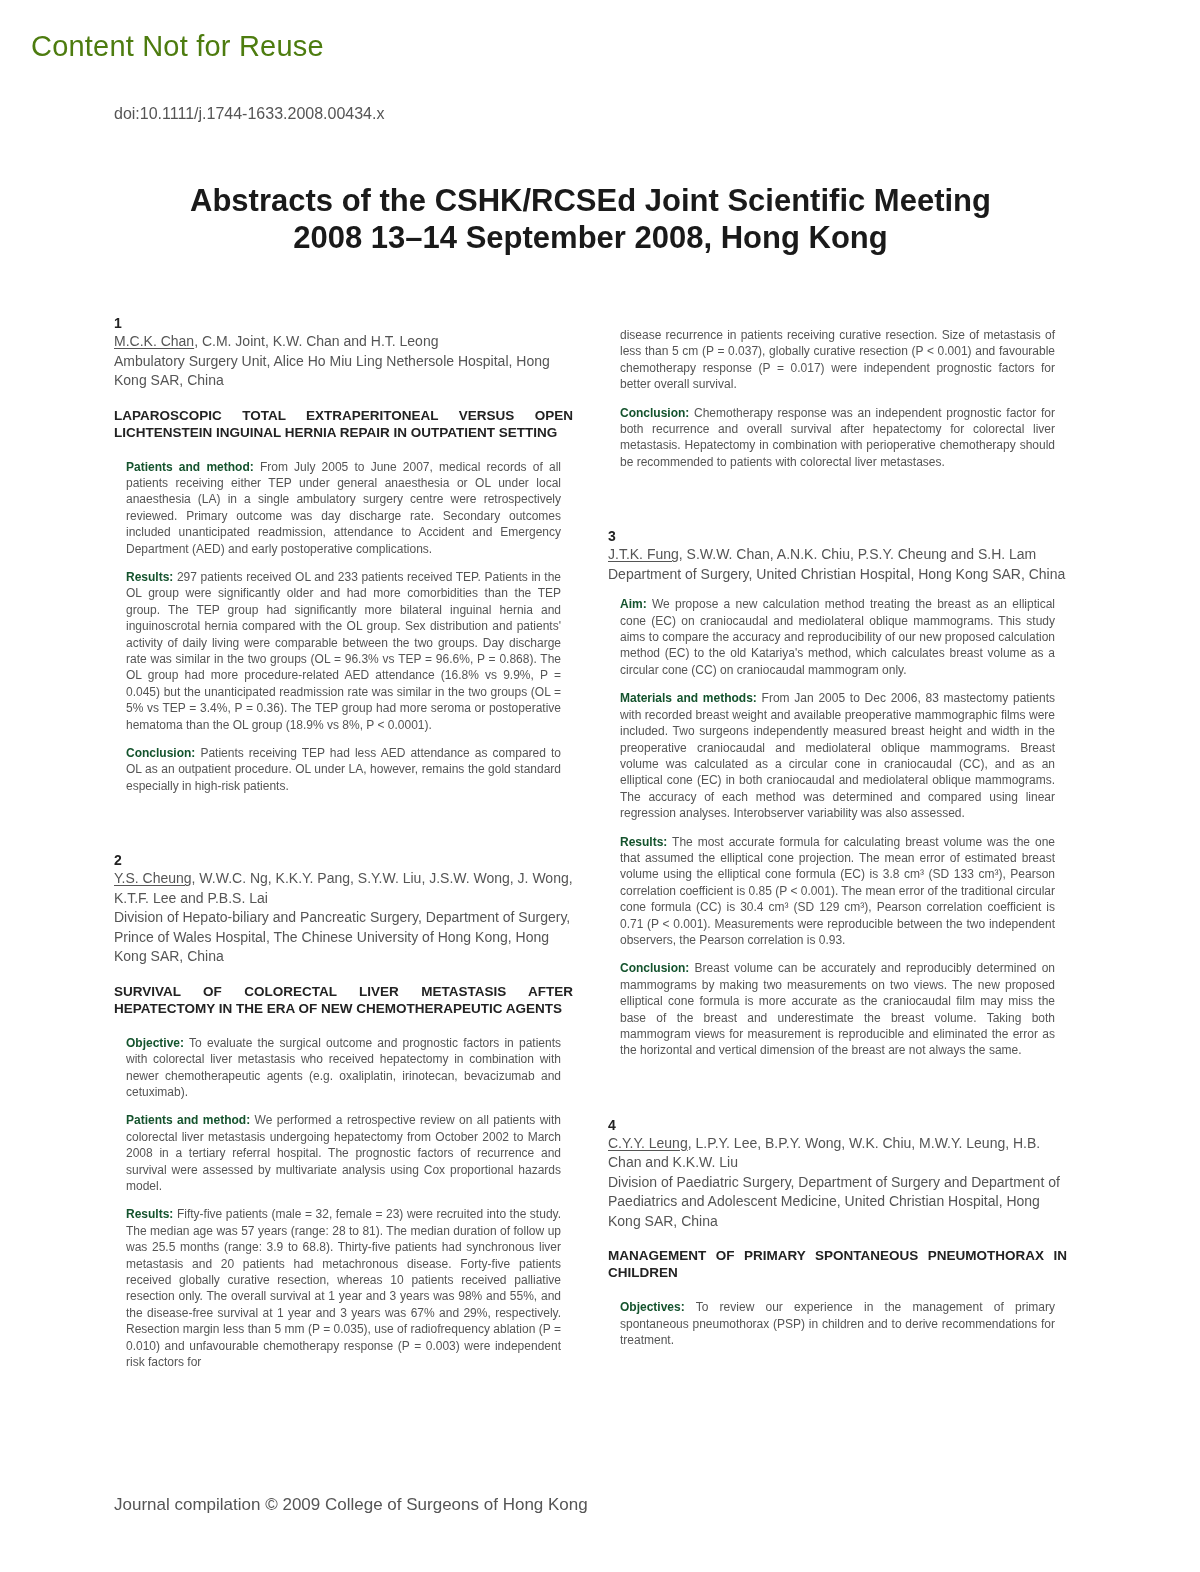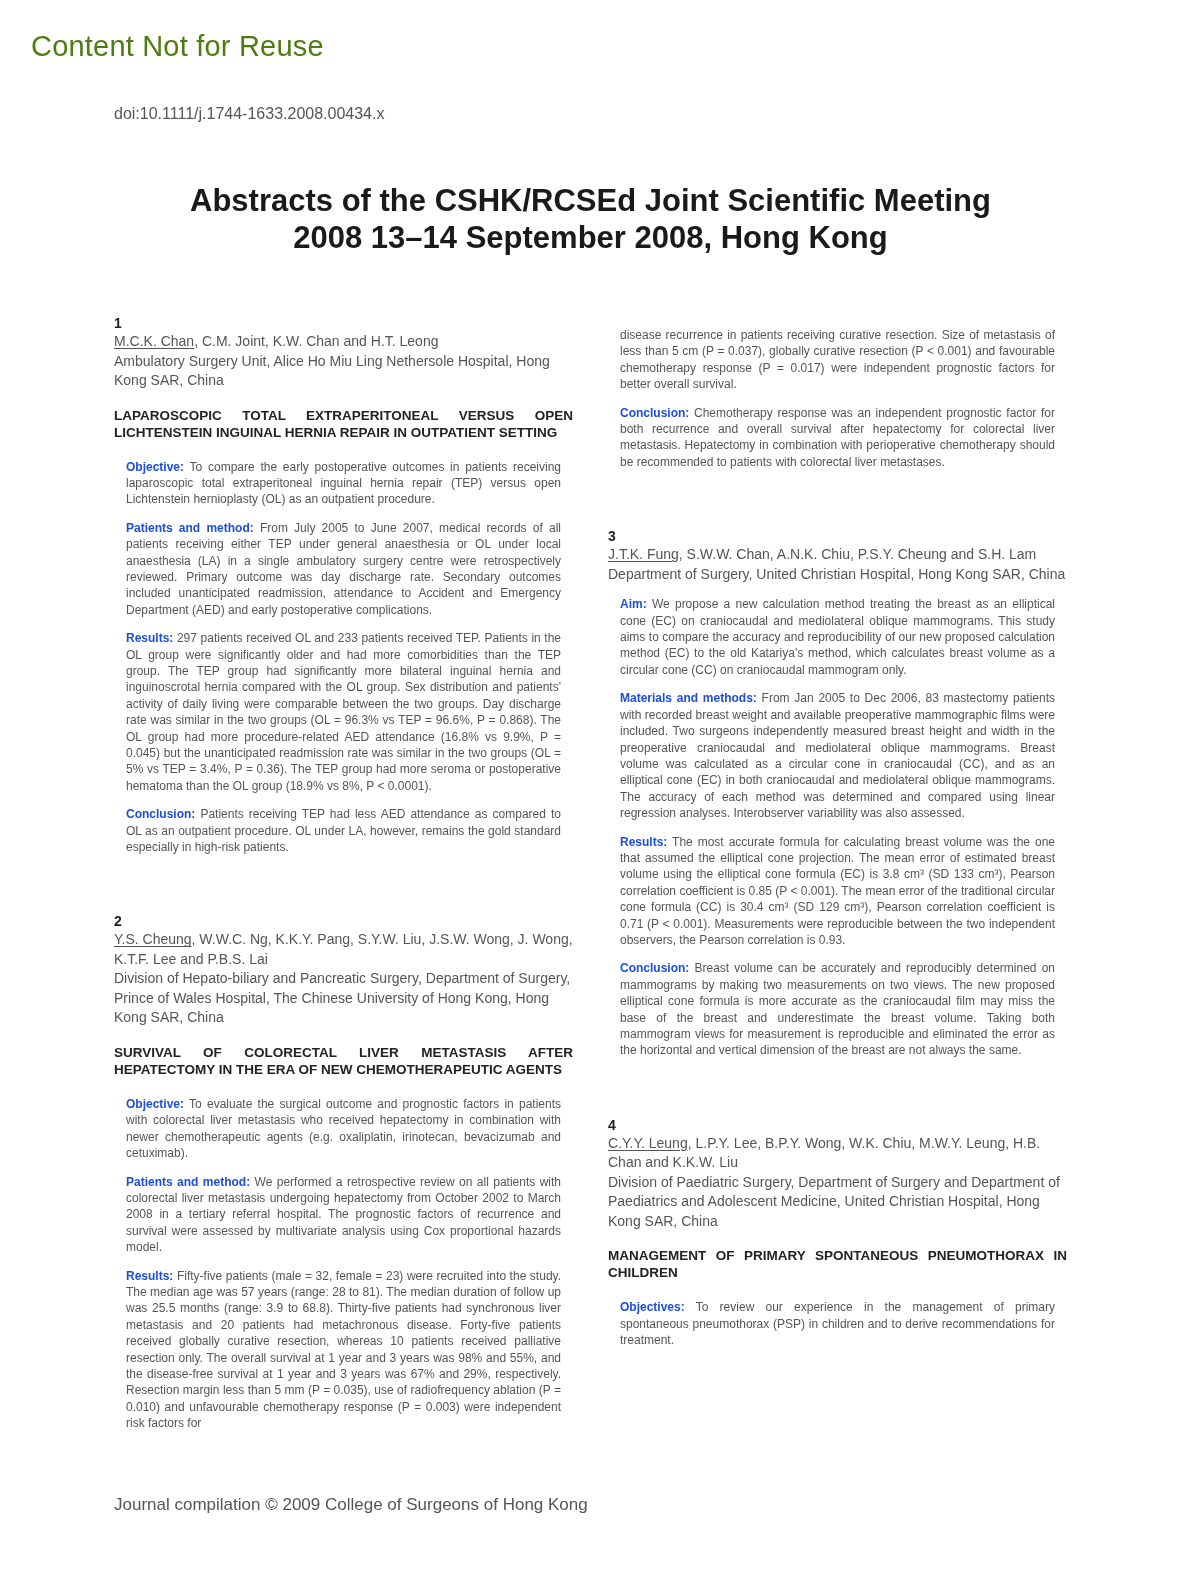--- a/index.html
+++ b/index.html
@@ -28,21 +28,21 @@
   .authors, .affil { font-size: 14px; line-height: 19.5px; color: #555; }
   .presenter { text-decoration: underline; text-underline-offset: 2px; }
   .abs-title {
     font-weight: bold; font-size: 13.5px; line-height: 17px; color: #222;
     margin-top: 16px; margin-bottom: 18px; text-align: justify;
   }
   .para {
     font-size: 12px; line-height: 16.4px; color: #555;
     text-align: justify; hyphens: auto; margin: 12px;
   }
-  .para b { color: #1d4ed8; }
+  .para b { color: #14532d; }
   .gap { height: 46px; }
   .footer {
     position: absolute; left: 114px; top: 1493px;
     font-size: 17px; line-height: 23px; color: #555;
   }
   .footer i { font-style: italic; }
   .footer b { color: #222; }
 </style>
 </head>
 <body>
@@ -55,21 +55,20 @@
   <div>2008 13–14 September 2008, Hong Kong</div>
 </div>
 
 <div class="col col-left">
 
   <div class="abs">
     <div class="abs-num">1</div>
     <div class="authors"><span class="presenter">M.C.K. Chan</span><span>, C.M. Joint, K.W. Chan and H.T. Leong</span></div>
     <div class="affil">Ambulatory Surgery Unit, Alice Ho Miu Ling Nethersole Hospital, Hong Kong SAR, China</div>
     <div class="abs-title">LAPAROSCOPIC TOTAL EXTRAPERITONEAL VERSUS OPEN LICHTENSTEIN INGUINAL HERNIA REPAIR IN OUTPATIENT SETTING</div>
-    <p class="para"><b>Objective:</b> <span>To compare the early postoperative outcomes in patients receiving laparoscopic total extraperitoneal inguinal hernia repair (TEP) versus open Lichtenstein hernioplasty (OL) as an outpatient procedure.</span></p>
     <p class="para"><b>Patients and method:</b> <span>From July 2005 to June 2007, medical records of all patients receiving either TEP under general anaesthesia or OL under local anaesthesia (LA) in a single ambulatory surgery centre were retrospectively reviewed. Primary outcome was day discharge rate. Secondary outcomes included unanticipated readmission, attendance to Accident and Emergency Department (AED) and early postoperative complications.</span></p>
     <p class="para"><b>Results:</b> <span>297 patients received OL and 233 patients received TEP. Patients in the OL group were significantly older and had more comorbidities than the TEP group. The TEP group had significantly more bilateral inguinal hernia and inguinoscrotal hernia compared with the OL group. Sex distribution and patients' activity of daily living were comparable between the two groups. Day discharge rate was similar in the two groups (OL = 96.3% vs TEP = 96.6%, P = 0.868). The OL group had more procedure-related AED attendance (16.8% vs 9.9%, P = 0.045) but the unanticipated readmission rate was similar in the two groups (OL = 5% vs TEP = 3.4%, P = 0.36). The TEP group had more seroma or postoperative hematoma than the OL group (18.9% vs 8%, P &lt; 0.0001).</span></p>
     <p class="para"><b>Conclusion:</b> <span>Patients receiving TEP had less AED attendance as compared to OL as an outpatient procedure. OL under LA, however, remains the gold standard especially in high-risk patients.</span></p>
   </div>
 
   <div class="gap"></div>
 
   <div class="abs">
     <div class="abs-num">2</div>
     <div class="authors"><span class="presenter">Y.S. Cheung</span><span>, W.W.C. Ng, K.K.Y. Pang, S.Y.W. Liu, J.S.W. Wong, J. Wong, K.T.F. Lee and P.B.S. Lai</span></div>

